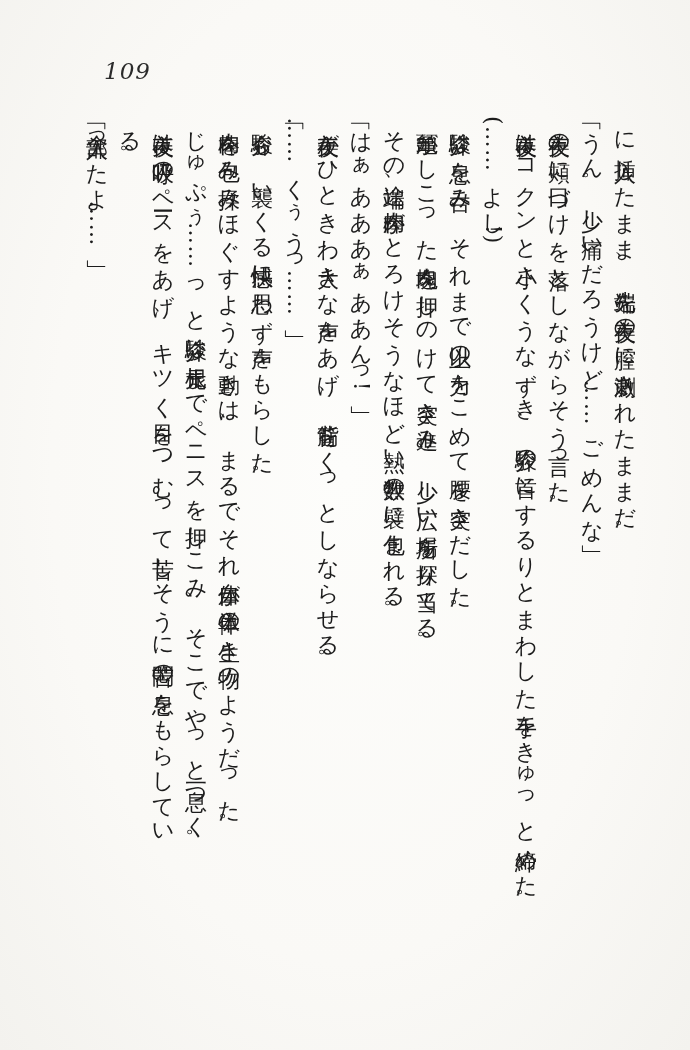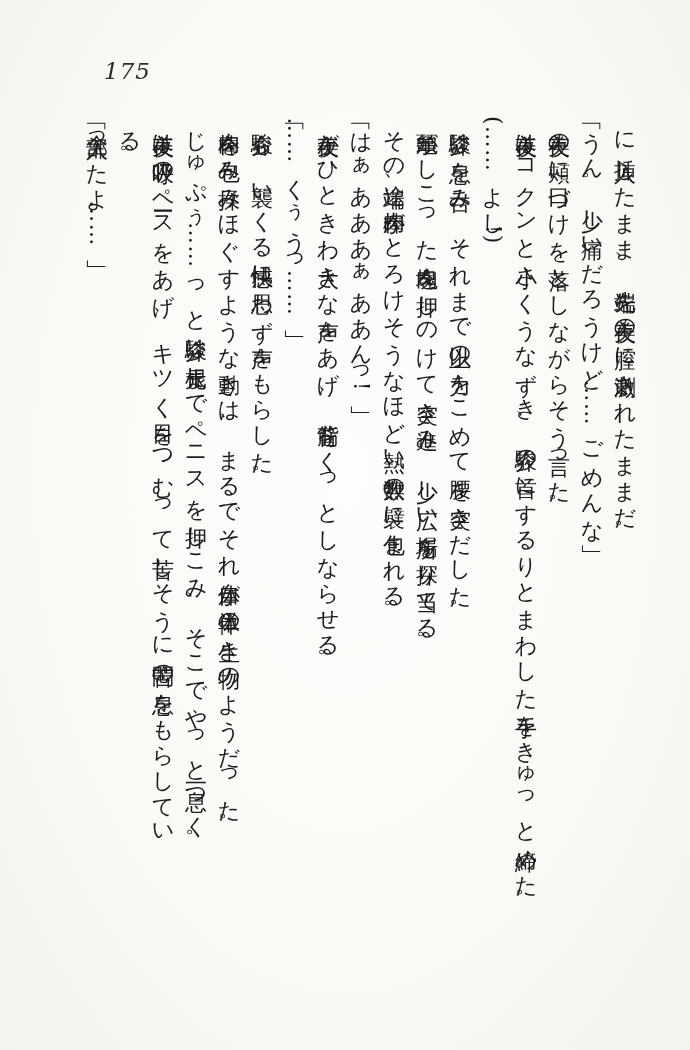--- a/index.html
+++ b/index.html
@@ -43,21 +43,21 @@
     margin: 0;
     padding: 0;
     line-height: 33px;
     white-space: nowrap;
   }
 </style>
 </head>
 <body>
 
 <div class="page">
-  <div class="page-number">175</div>
+  <div class="page-number">109</div>
 
   <div class="text-block">
     <p class="text-line">に挿入したまま、先端を美夜の膣に刺激されたままだ。</p>
     <p class="text-line">「うん。少し痛いだろうけど……ごめんな」</p>
     <p class="text-line">美夜の頰に口づけを落としながらそう言った。</p>
     <p class="text-line">美夜はコクンと小さくうなずき、駿介の首にするりとまわした手をきゅっと締めた。</p>
     <p class="text-line">(……よし!)</p>
     <p class="text-line">駿介は息を呑み、それまで以上の力をこめて腰を突きだした。</p>
     <p class="text-line">亀頭がしこった肉塊を押しのけて突き進み、少し広い場所を探り当てる。</p>
     <p class="text-line">その途端、肉棒がとろけそうなほど熱い無数の襞に包まれる。</p>

